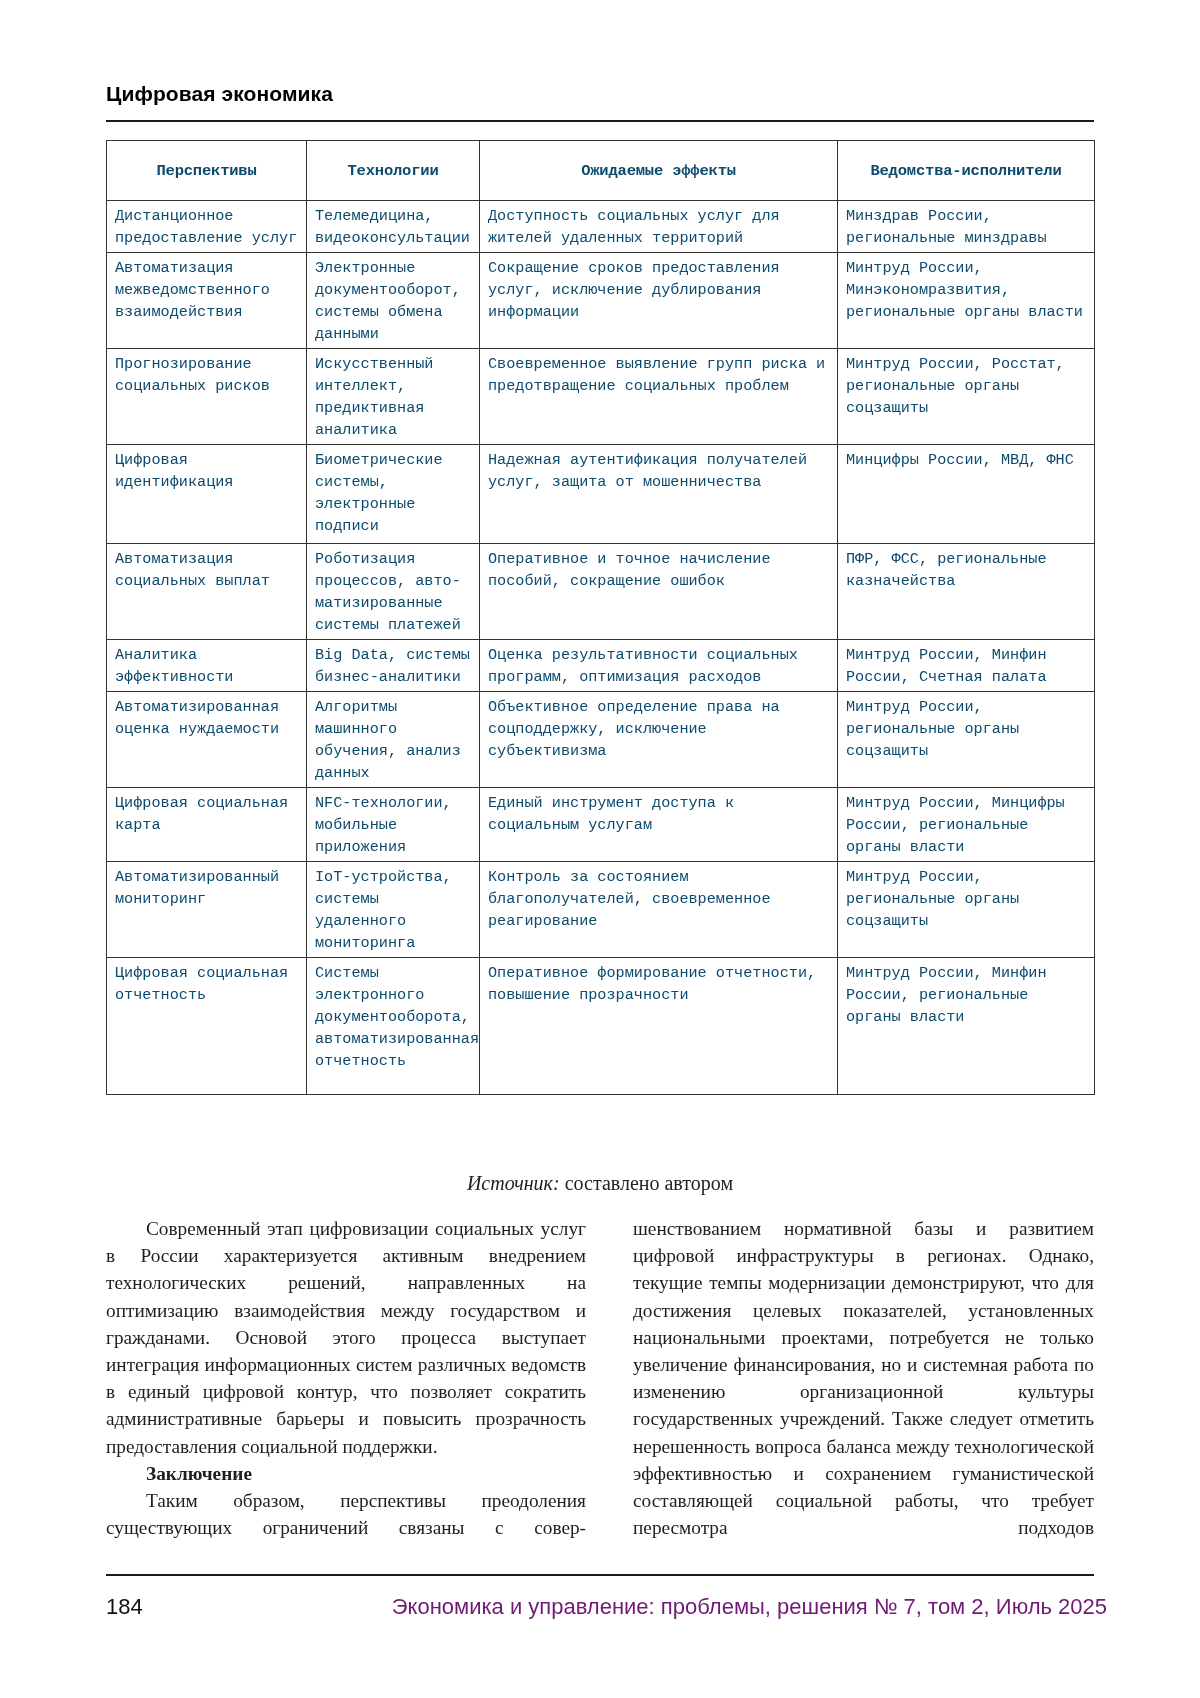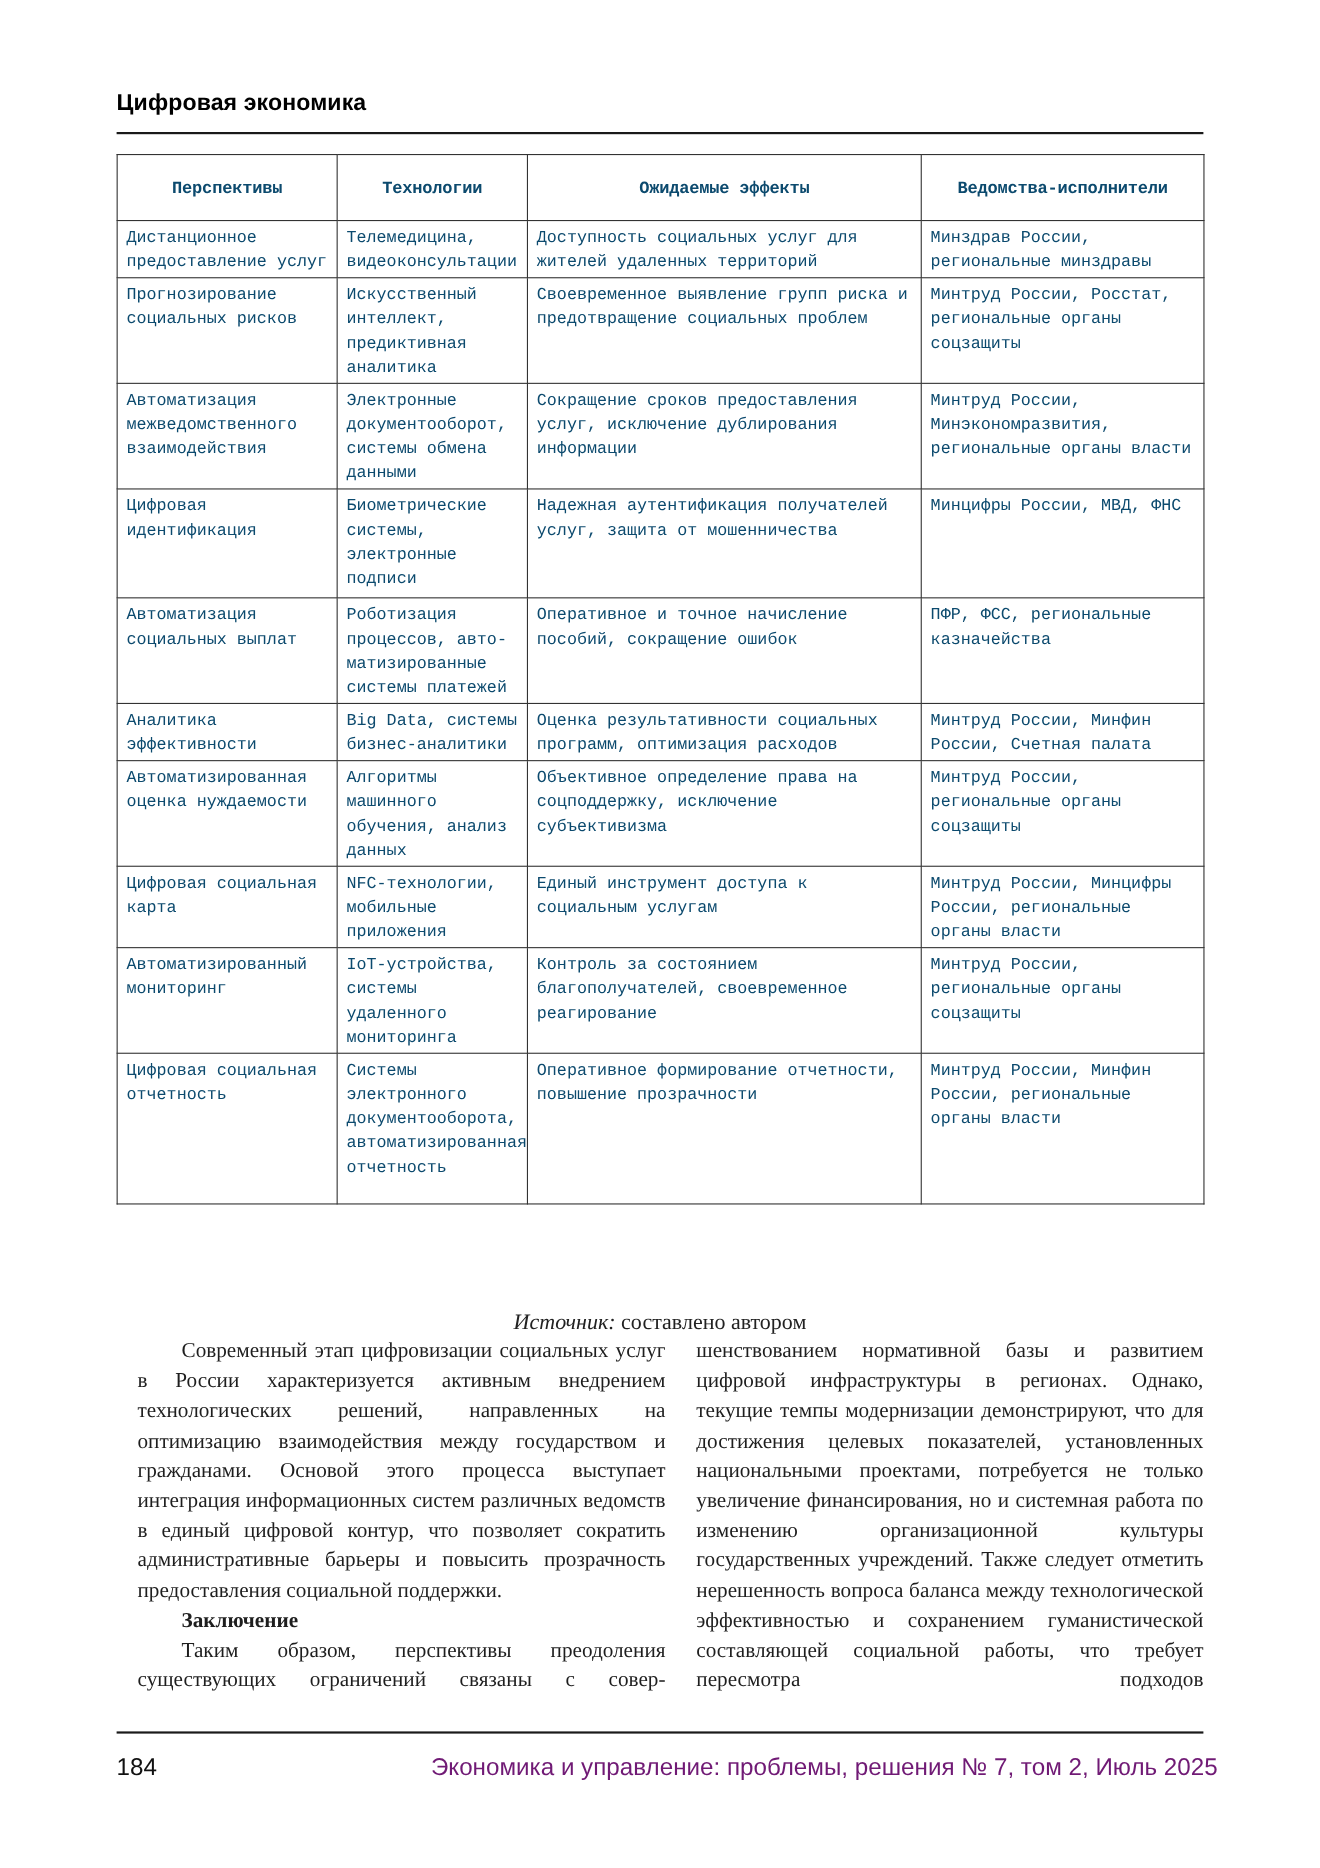--- a/index.html
+++ b/index.html
@@ -22,30 +22,30 @@
   table.grid col.c4 { width: 257px; }
   table.grid th, table.grid td {
     border: 1.5px solid #333; vertical-align: top; padding: 4px 8px 3px 8px; text-align: left;
   }
   table.grid th {
     height: 52px; vertical-align: middle; text-align: center; font-weight: bold; font-size: 15.5px;
     letter-spacing: -0.2px;
   }
   .caption {
     position: absolute; left: 106px; width: 988px; top: 1172px; text-align: center;
-    font-family: "Liberation Serif", serif; font-size: 20px; color: #222; margin-top: 19px;
+    font-family: "Liberation Serif", serif; font-size: 20px; color: #222;
   }
   .caption i { font-style: italic; }
 
   .col-text {
     position: absolute; top: 1215px; width: 480px;
     font-family: "Liberation Serif", serif; font-size: 19.3px; line-height: 27.2px;
     text-align: justify; color: #1e1e1e;
   }
-  .col-left { left: 106px; margin-left: 19px; }
+  .col-left { left: 106px; }
   .col-right { left: 614px; }
   .col-text p { margin: 0; text-indent: 40px; }
   .col-right p { text-indent: 0; margin-left: 19px; }
   .col-text .sub { font-weight: bold; text-indent: 40px; margin: 0; }
 
   .foot-rule { position: absolute; left: 106px; width: 988px; top: 1574px; height: 2px; background: #1a1a1a; }
   .page-num {
     position: absolute; left: 106px; top: 1594px;
     font-family: "Liberation Sans", sans-serif; font-size: 22px; color: #111;
   }
@@ -76,30 +76,30 @@
     </tr>
   </thead>
   <tbody>
     <tr style="height:49px">
       <td>Дистанционное предоставление услуг</td>
       <td>Телемедицина, видеоконсультации</td>
       <td>Доступность социальных услуг для жителей удаленных территорий</td>
       <td>Минздрав России, региональные минздравы</td>
     </tr>
     <tr style="height:91px">
+      <td>Автоматизация межведомственного взаимодействия</td>
+      <td>Электронные документооборот, системы обмена данными</td>
+      <td>Сокращение сроков предоставления услуг, исключение дублирования информации</td>
+      <td>Минтруд России, Минэкономразвития, региональные органы власти</td>
+    </tr>
+    <tr style="height:91px">
       <td>Прогнозирование социальных рисков</td>
       <td>Искусственный интеллект, предиктивная аналитика</td>
       <td>Своевременное выявление групп риска и предотвращение социальных проблем</td>
       <td>Минтруд России, Росстат, региональные органы соцзащиты</td>
-    </tr>
-    <tr style="height:91px">
-      <td>Автоматизация межведомственного взаимодействия</td>
-      <td>Электронные документооборот, системы обмена данными</td>
-      <td>Сокращение сроков предоставления услуг, исключение дублирования информации</td>
-      <td>Минтруд России, Минэкономразвития, региональные органы власти</td>
     </tr>
     <tr style="height:99px">
       <td>Цифровая идентификация</td>
       <td>Биометрические системы, электронные подписи</td>
       <td>Надежная аутентификация получателей услуг, защита от мошенничества</td>
       <td>Минцифры России, МВД, ФНС</td>
     </tr>
     <tr style="height:91px">
       <td>Автоматизация социальных выплат</td>
       <td>Роботизация процессов, авто-матизированные системы платежей</td>

